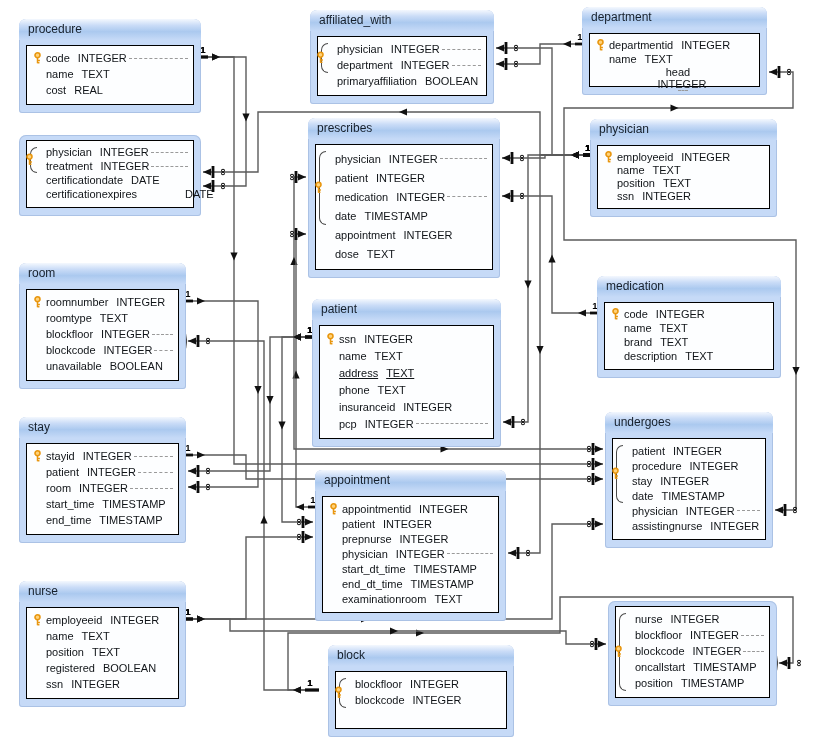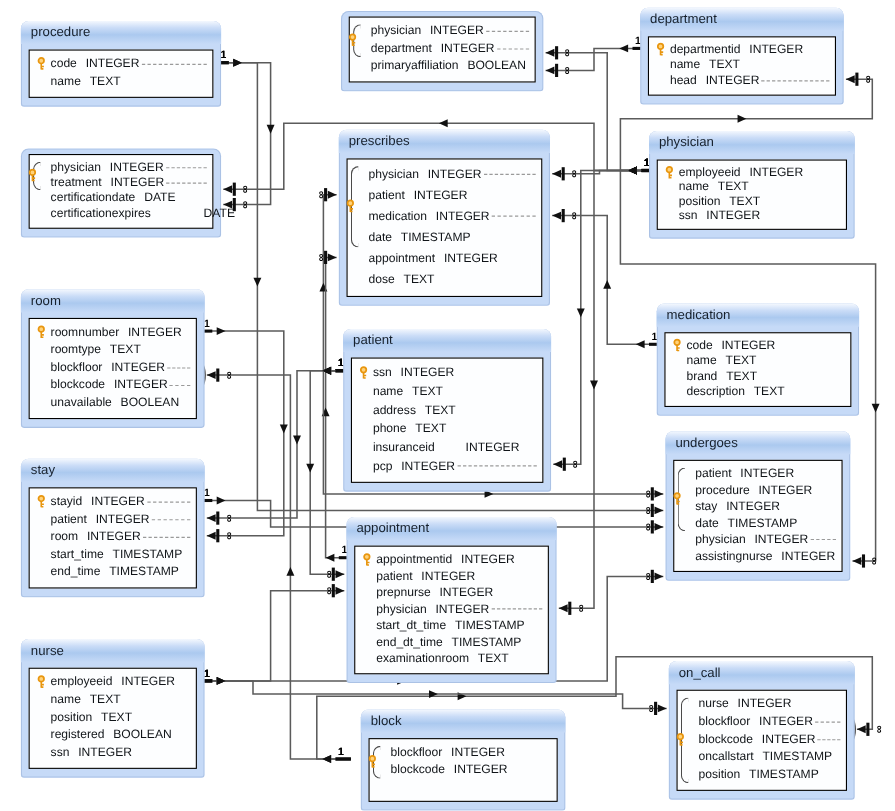--- a/index.html
+++ b/index.html
@@ -265,20 +265,24 @@
                 <path d="M5.5 6.6 V12.6 M5.5 9.6 h2.6 M5.5 12 h2.1" stroke="#e8960f" stroke-width="1.6" fill="none"></path>
               </svg>
               <span class="nm">code</span>
               <span class="tp">INTEGER</span>
               <span class="dash"></span>
             </div>
             <div class="row" style="height: 16px;">
               <span class="nm">name</span>
               <span class="tp">TEXT</span>
             </div>
+            <div class="row" style="height: 16px;">
+              <span class="nm">cost</span>
+              <span class="tp">REAL</span>
+            </div>
           </div>
         </div>
       </div>
       <div class="entity" style="left: 19px; top: 135px; width: 182px;">
         <div class="bd">
           <div class="box">
             <div class="row" style="height: 14px;">
               <span class="nm">physician</span>
               <span class="tp">INTEGER</span>
               <span class="dash"></span>
@@ -396,20 +400,21 @@
               <span class="tp">BOOLEAN</span>
             </div>
             <div class="row" style="height: 16px;">
               <span class="nm">ssn</span>
               <span class="tp">INTEGER</span>
             </div>
           </div>
         </div>
       </div>
       <div class="entity" style="left: 310px; top: 10px; width: 184px;">
+        <div class="hd">affiliated_with</div>
         <div class="bd">
           <div class="box">
             <div class="row" style="height: 16px;">
               <span class="nm">physician</span>
               <span class="tp">INTEGER</span>
               <span class="dash"></span>
             </div>
             <div class="row" style="height: 16px;">
               <span class="nm">department</span>
               <span class="tp">INTEGER</span>
@@ -474,29 +479,29 @@
                 <circle cx="5.5" cy="4" r="2.7" fill="#ffd27a" stroke="#e8960f" stroke-width="1.7"></circle>
                 <path d="M5.5 6.6 V12.6 M5.5 9.6 h2.6 M5.5 12 h2.1" stroke="#e8960f" stroke-width="1.6" fill="none"></path>
               </svg>
               <span class="nm">ssn</span>
               <span class="tp">INTEGER</span>
             </div>
             <div class="row" style="height: 17px;">
               <span class="nm">name</span>
               <span class="tp">TEXT</span>
             </div>
-            <div class="row" style="height: 17px;">
+            <div class="row" style="height: 17px; text-decoration: underline;">
               <span class="nm">address</span>
               <span class="tp">TEXT</span>
             </div>
             <div class="row" style="height: 17px;">
               <span class="nm">phone</span>
               <span class="tp">TEXT</span>
             </div>
-            <div class="row" style="height: 17px; gap: 20px;">
+            <div class="row" style="height: 17px;">
               <span class="nm">insuranceid</span>
               <span class="tp">INTEGER</span>
             </div>
             <div class="row" style="height: 17px;">
               <span class="nm">pcp</span>
               <span class="tp">INTEGER</span>
               <span class="dash"></span>
             </div>
           </div>
         </div>
@@ -570,21 +575,21 @@
                 <circle cx="5.5" cy="4" r="2.7" fill="#ffd27a" stroke="#e8960f" stroke-width="1.7"></circle>
                 <path d="M5.5 6.6 V12.6 M5.5 9.6 h2.6 M5.5 12 h2.1" stroke="#e8960f" stroke-width="1.6" fill="none"></path>
               </svg>
               <span class="nm">departmentid</span>
               <span class="tp">INTEGER</span>
             </div>
             <div class="row" style="height: 14px;">
               <span class="nm">name</span>
               <span class="tp">TEXT</span>
             </div>
-            <div class="row" style="height: 14px;">
+            <div class="row" style="height: 14px; flex-direction: column;">
               <span class="nm">head</span>
               <span class="tp">INTEGER</span>
               <span class="dash"></span>
             </div>
           </div>
         </div>
       </div>
       <div class="entity" style="left: 590px; top: 119px; width: 187px;">
         <div class="hd">physician</div>
         <div class="bd">
@@ -632,21 +637,21 @@
               <span class="nm">brand</span>
               <span class="tp">TEXT</span>
             </div>
             <div class="row" style="height: 14px;">
               <span class="nm">description</span>
               <span class="tp">TEXT</span>
             </div>
           </div>
         </div>
       </div>
-      <div class="entity" style="left: 605px; top: 392px; width: 168px;">
+      <div class="entity" style="left: 605px; top: 412px; width: 168px;">
         <div class="hd">undergoes</div>
         <div class="bd">
           <div class="box">
             <div class="row" style="height: 15px;">
               <span class="nm">patient</span>
               <span class="tp">INTEGER</span>
             </div>
             <div class="row" style="height: 15px;">
               <span class="nm">procedure</span>
               <span class="tp">INTEGER</span>
@@ -670,21 +675,20 @@
             </div>
             <div class="kbrace" style="top: 6px; height: 56px;"></div>
             <svg viewBox="0 0 11 14" class="gkey" style="top: 28px;">
               <circle cx="5.5" cy="4" r="2.7" fill="#ffd27a" stroke="#e8960f" stroke-width="1.7"></circle>
               <path d="M5.5 6.6 V12.6 M5.5 9.6 h2.6 M5.5 12 h2.1" stroke="#e8960f" stroke-width="1.6" fill="none"></path>
             </svg>
           </div>
         </div>
       </div>
       <div class="entity" style="left: 608px; top: 601px; width: 169px;">
-        <div class="hd">on_call</div>
         <div class="bd">
           <div class="box">
             <div class="row" style="height: 16px;">
               <span class="nm">nurse</span>
               <span class="tp">INTEGER</span>
             </div>
             <div class="row" style="height: 16px;">
               <span class="nm">blockfloor</span>
               <span class="tp">INTEGER</span>
               <span class="dash"></span>

